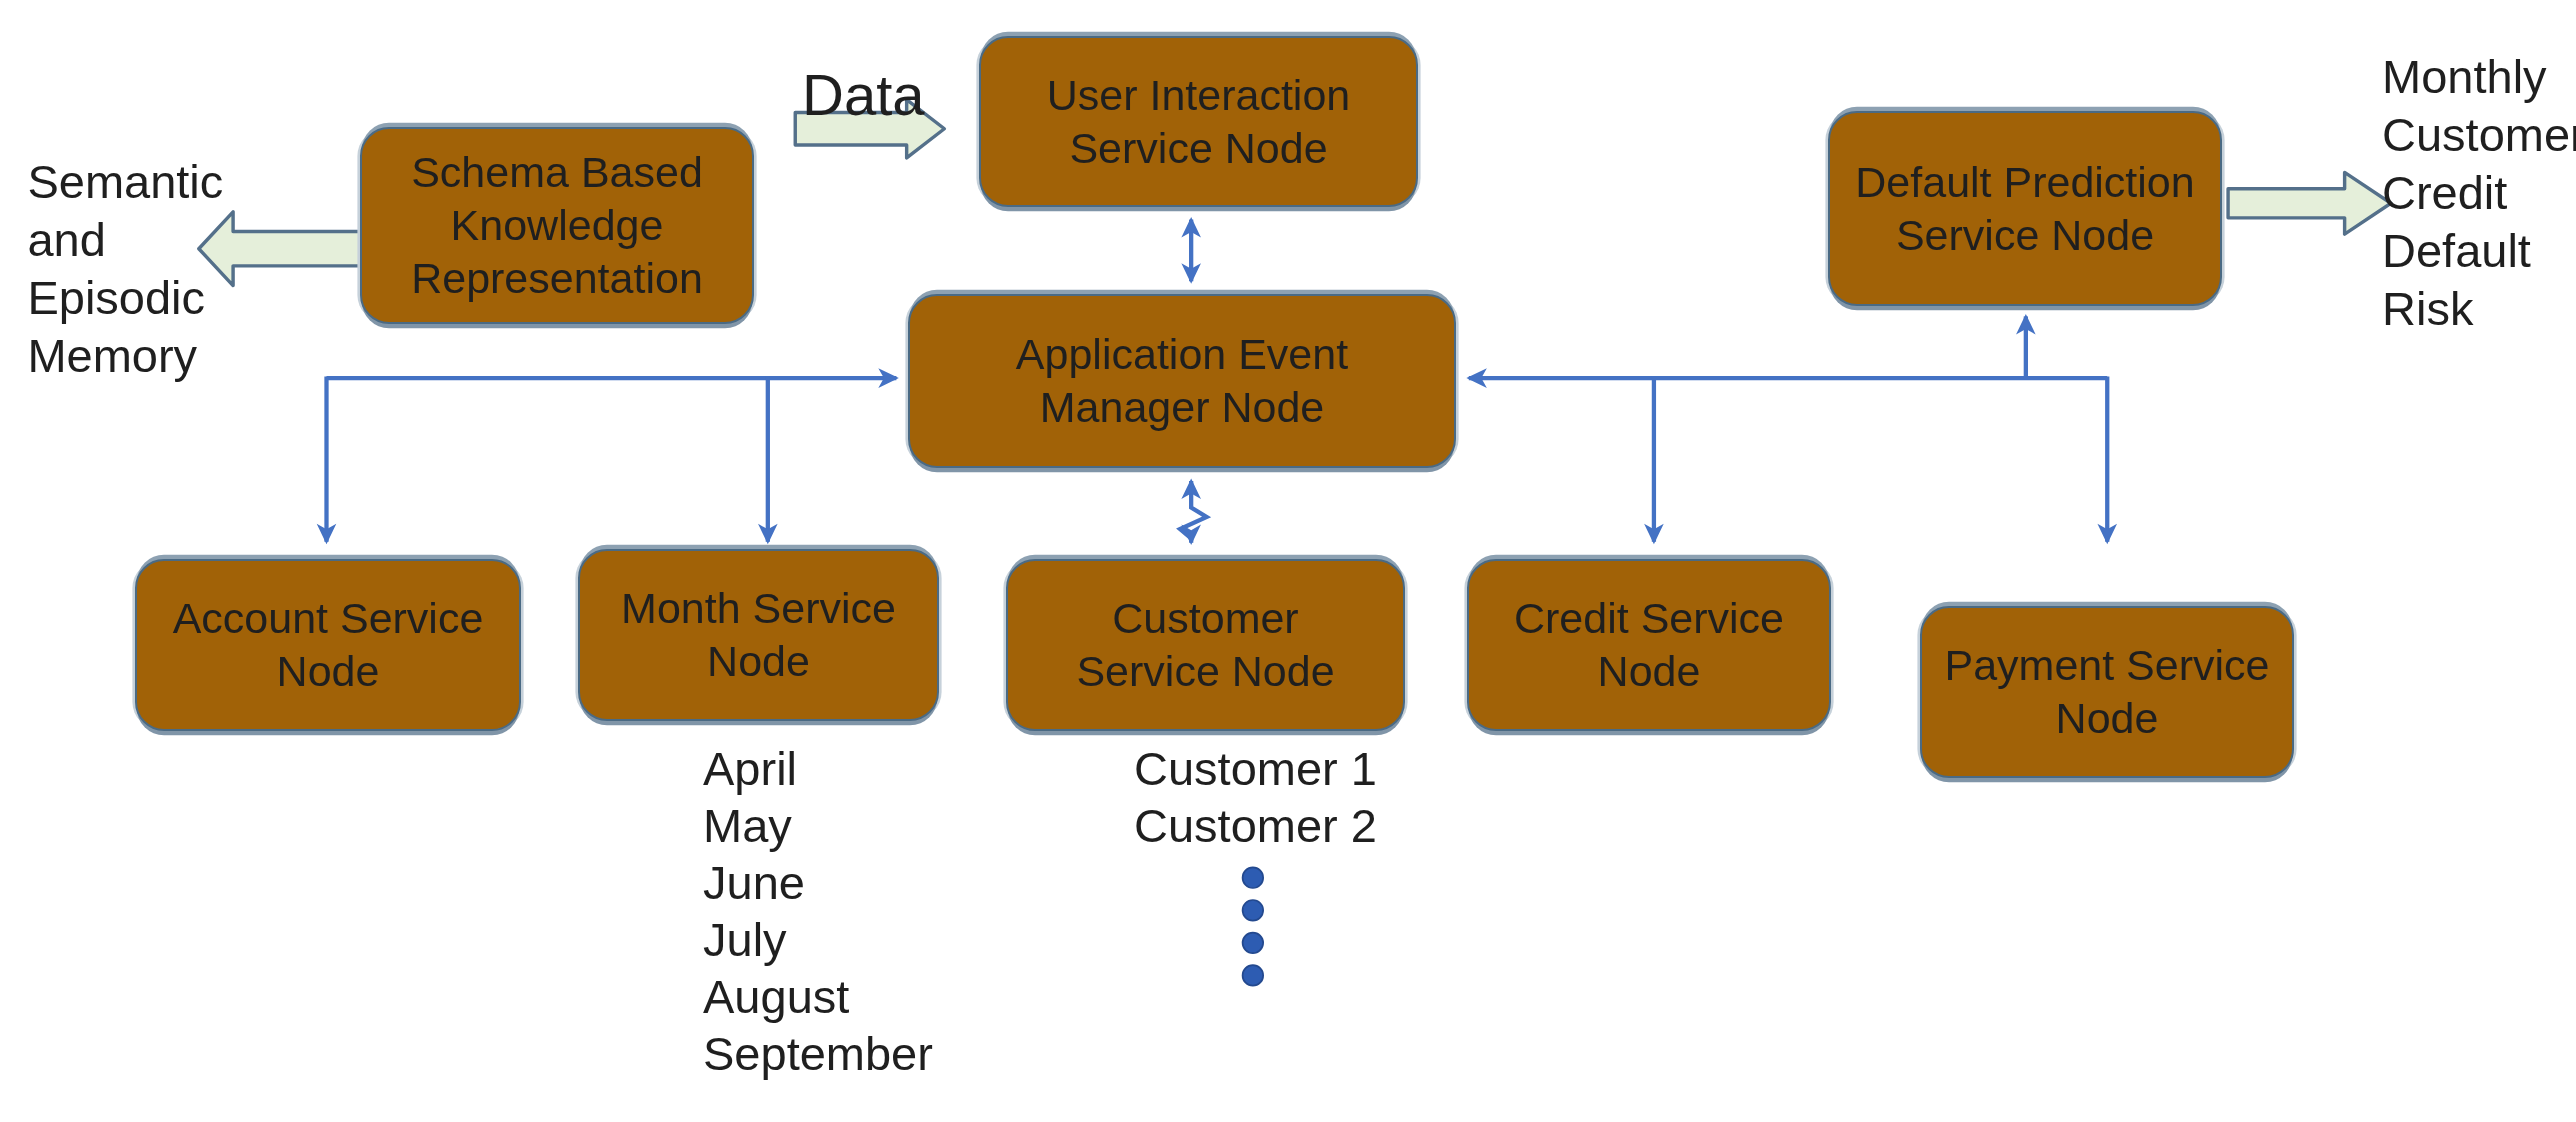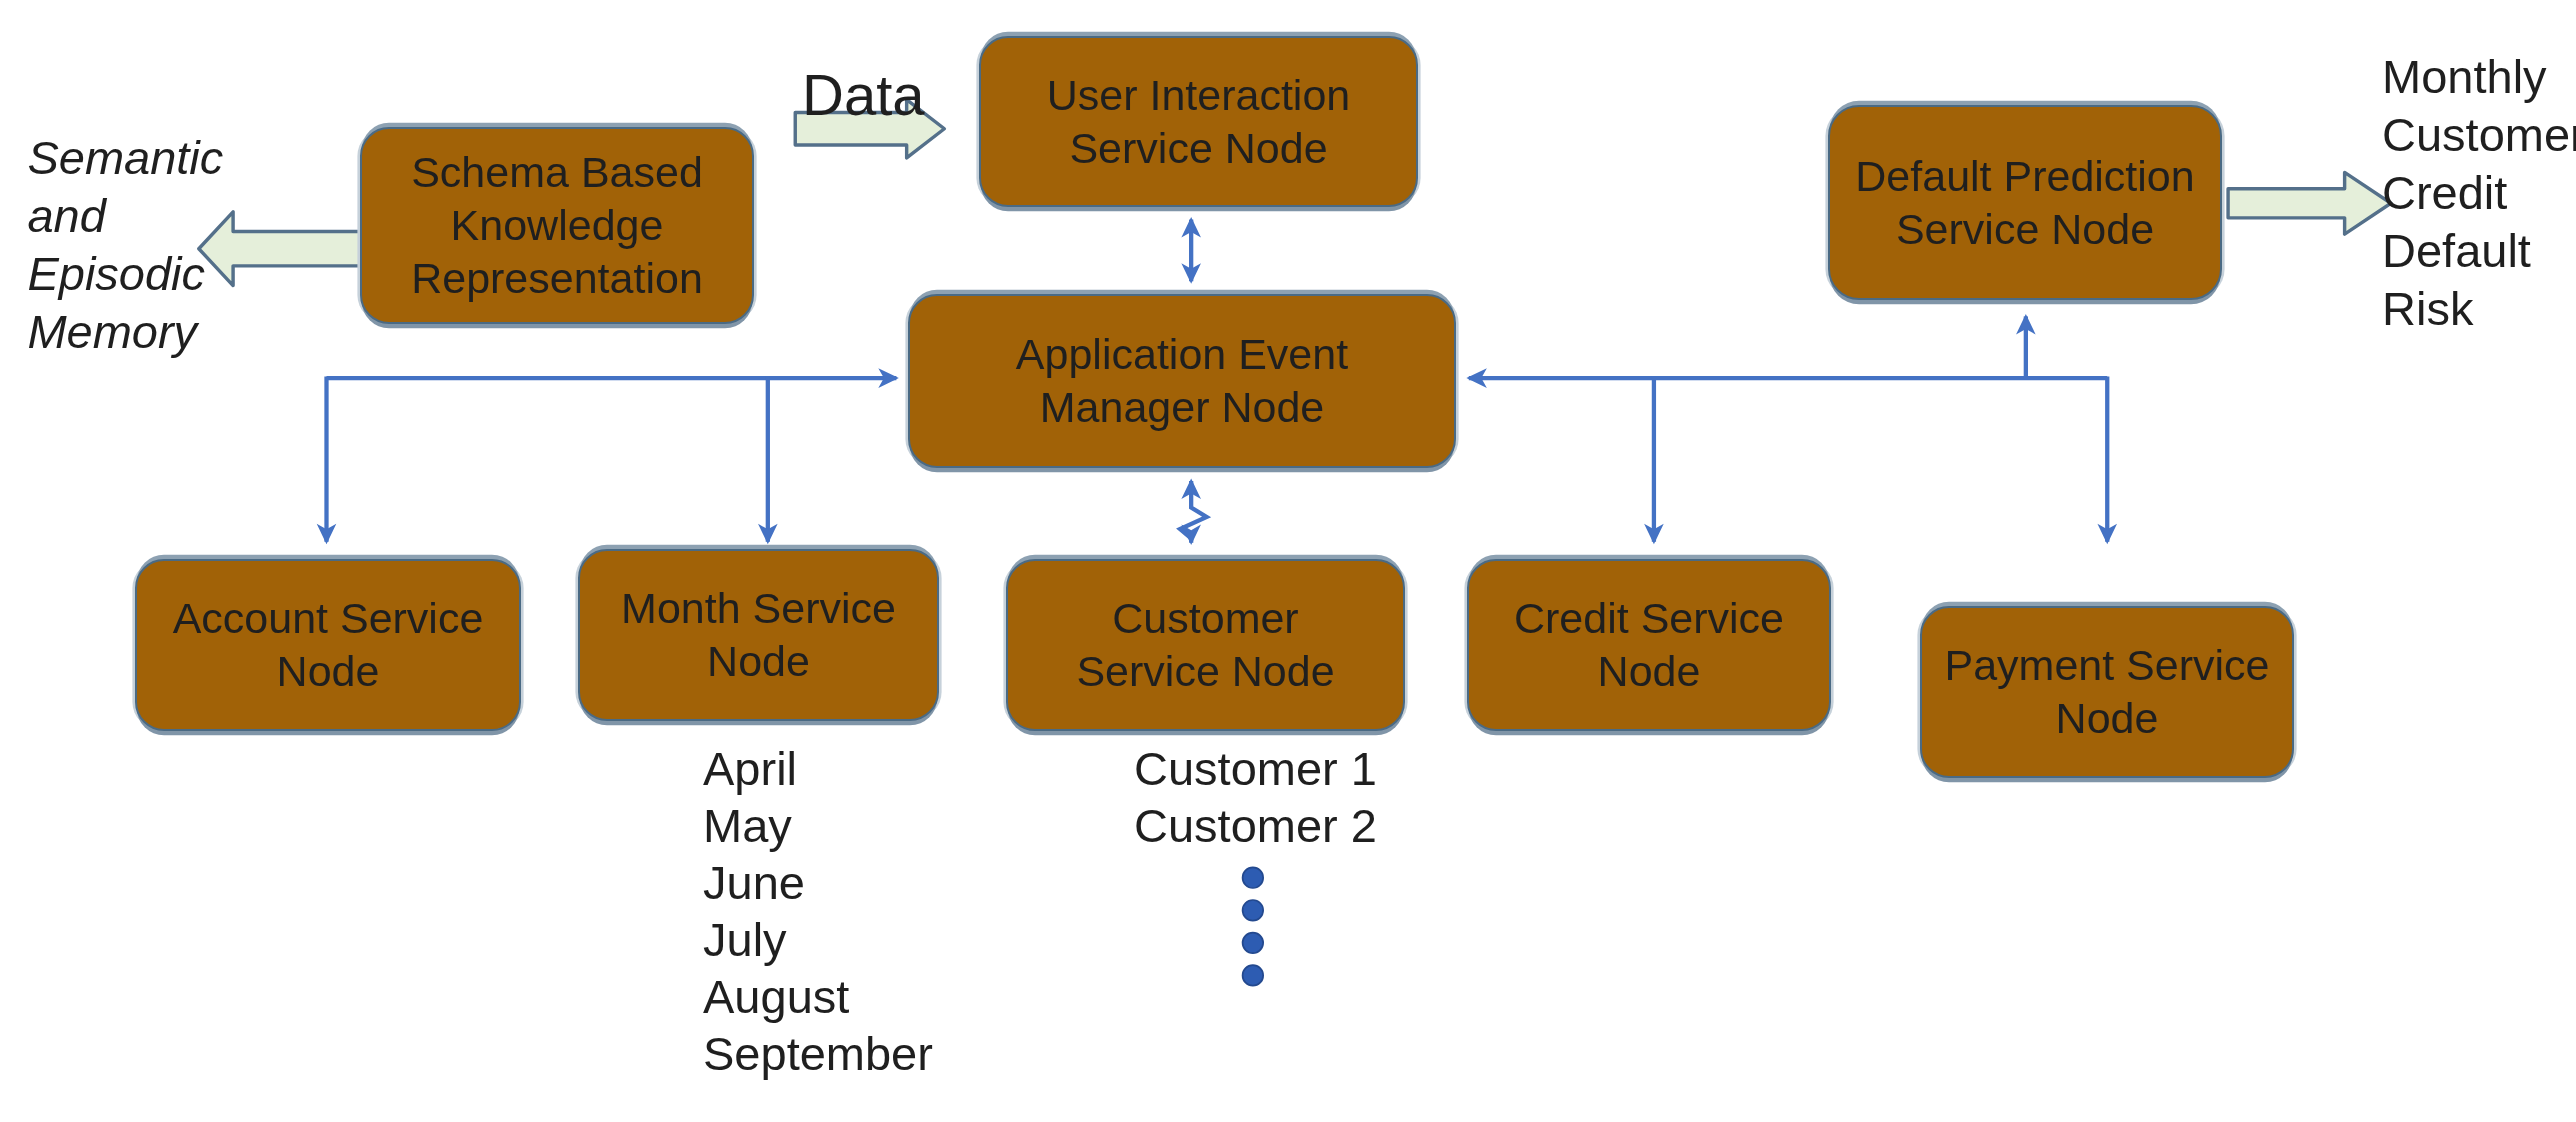--- a/index.html
+++ b/index.html
@@ -55,21 +55,21 @@
   <span>Schema Based</span>
   <span>Knowledge</span>
   <span>Representation</span>
 </div>
 
 <div class="box" style="left:979px;top:36px;width:439px;height:171px;">
   <span>User Interaction</span>
   <span>Service Node</span>
 </div>
 
-<div class="box" style="left:1828px;top:105px;width:394px;height:195px;border-radius:31px;">
+<div class="box" style="left:1828px;top:111px;width:394px;height:195px;">
   <span>Default Prediction</span>
   <span>Service Node</span>
 </div>
 
 <div class="box" style="left:908px;top:294px;width:548px;height:174px;">
   <span>Application Event</span>
   <span>Manager Node</span>
 </div>
 
 <div class="box" style="left:135px;top:559px;width:386px;height:172px;">
@@ -90,21 +90,21 @@
 <div class="box" style="left:1467px;top:559px;width:364px;height:172px;">
   <span>Credit Service</span>
   <span>Node</span>
 </div>
 
 <div class="box" style="left:1920px;top:559px;width:374px;height:172px;margin-top:47px;">
   <span>Payment Service</span>
   <span>Node</span>
 </div>
 
-<div class="note" style="left:27.4px;top:129px;font-style:italic;">
+<div class="note" style="left:27.4px;top:153px;">
   <div>Semantic</div>
   <div>and</div>
   <div>Episodic</div>
   <div>Memory</div>
 </div>
 
 <div class="data-label">Data</div>
 
 <div class="note" style="left:2382px;top:48px;">
   <div>Monthly</div>

